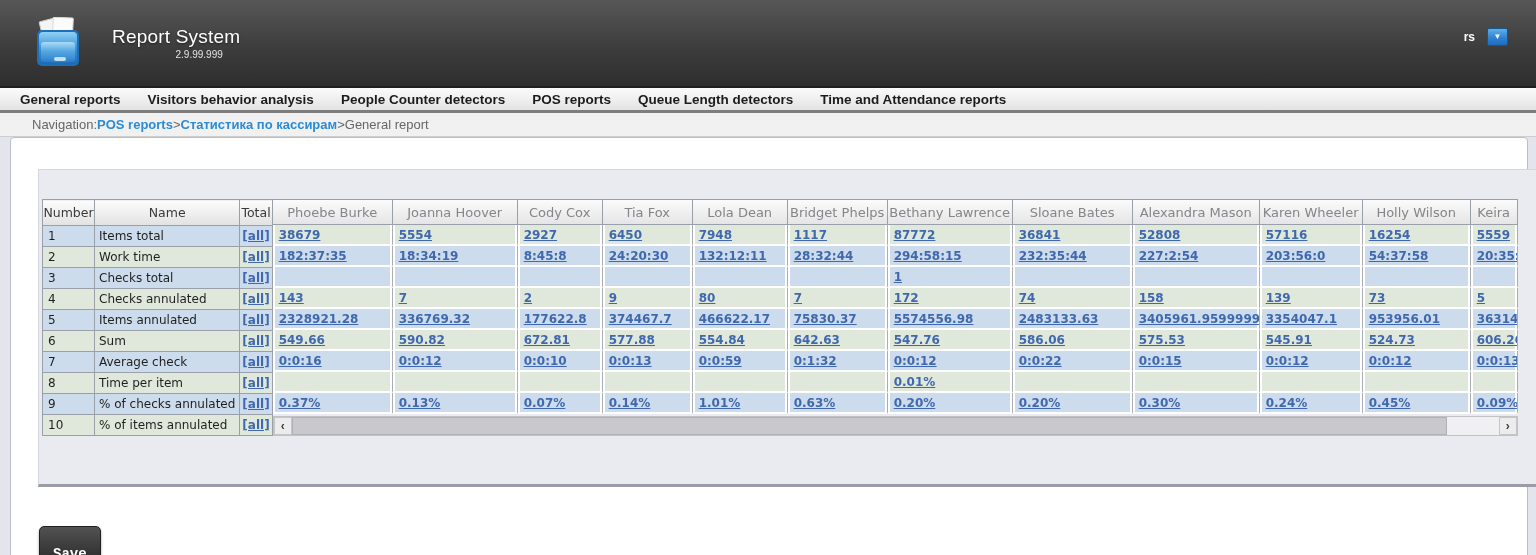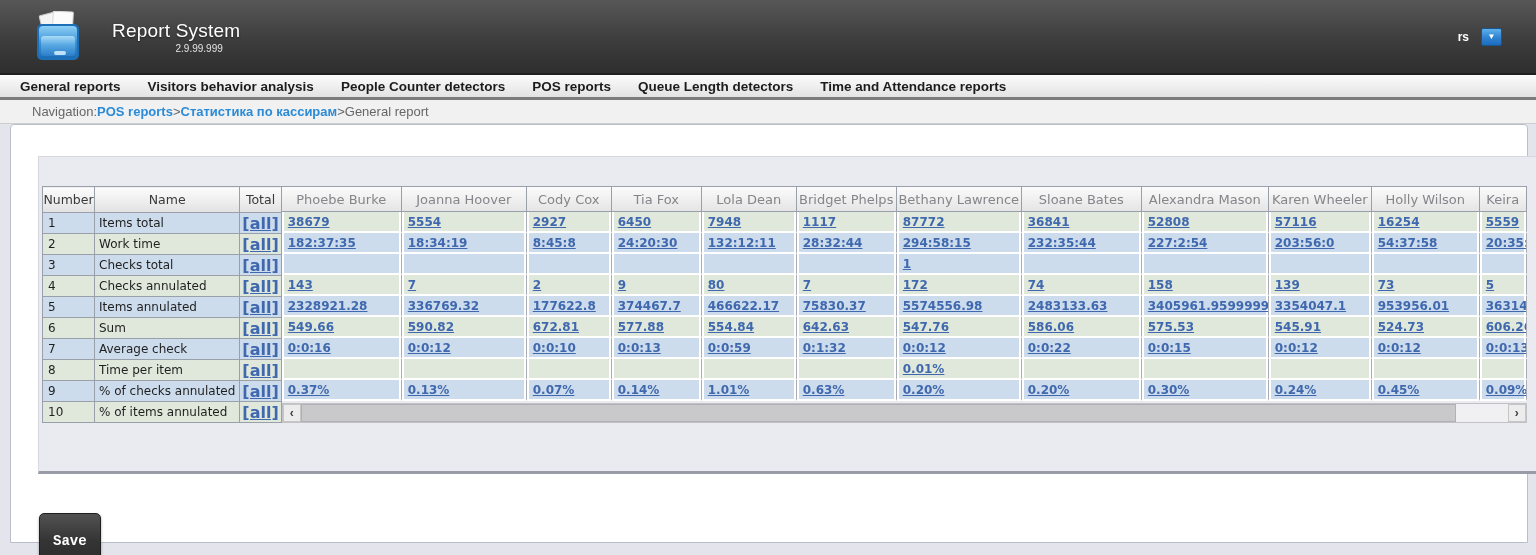--- a/index.html
+++ b/index.html
@@ -1,28 +1,28 @@
 <!DOCTYPE html>
 <html><head>
 <meta charset="utf-8">
 <style>
   * { margin:0; padding:0; box-sizing:border-box; }
   html,body { width:1536px; height:555px; }
   body { background:#e4e4ec; font-family:"Liberation Sans", sans-serif; overflow:hidden; }
 
   
   .app-header {
-    height:75px; background:linear-gradient(180deg,#575757 0%,#3d3d3d 55%,#2e2e2e 100%);
+    height:88px; background:linear-gradient(180deg,#575757 0%,#3d3d3d 55%,#2e2e2e 100%);
     border-bottom:2px solid #1f1f1f; display:flex; align-items:center; position:relative;
   }
   .logo { width:56px; height:52px; margin-left:30px; position:relative; }
   .title-block { margin-left:26px; color:#fff; }
   .app-title { font-size:19px; letter-spacing:.2px; text-shadow:0 1px 2px rgba(0,0,0,.5); }
   .app-version { font-size:10px; color:#e3e3e3; text-align:center; padding-left:46px; margin-top:1px; }
-  .user-area { position:absolute; right:34px; top:28px; display:flex; align-items:center; gap:12px;margin-left:12px; }
+  .user-area { position:absolute; right:28px; top:28px; display:flex; align-items:center; gap:12px;margin-left:12px; }
   .user-label { color:#fff; font-size:12px; font-weight:bold; }
   .user-dropdown {
     width:21px; height:18px; border:1px solid #17568f; border-radius:2px;
     background:linear-gradient(180deg,#5fb0ea 0%,#2e82d2 55%,#1e6dbd 100%);
     color:#fff; font-size:8px; line-height:16px; text-align:center; cursor:pointer;
   }
 
   
   .menu-bar {
     height:25px; background:linear-gradient(180deg,#fbfbfb,#e3e3e3);
@@ -68,21 +68,21 @@
   }
   .data-table td {
     height:21px; border-right:1px solid #a8adb5; border-bottom:2px solid #fff;
     box-shadow:inset 2px 0 0 #fff, inset -2px 0 0 #fff;
     padding:0 4px 0 6px; white-space:nowrap; overflow:hidden;
   }
   .rA { background:#cddcec; }   
   .rB { background:#dfe8db; }   
 
   a.val-link, a.all-link { color:#3f68ae; font-weight:bold; text-decoration:underline; cursor:pointer; }
-  a.all-link { font-size:16px; }
+  a.all-link { font-size:12px; }
 
   
   .h-scrollbar { width:1245px; height:20px; margin-top:2px; display:flex; border:1px solid #c2c2c6; background:#ededf0; }
   .sb-btn {
     width:18px; background:#ececec; border:1px solid #c6c6c6; color:#3a3a3a;
     font-size:12px; font-weight:bold; text-align:center; line-height:17px; cursor:pointer; flex:none;
   }
   .sb-thumb { width:1155px; background:#c9c9cc; border:1px solid #b0b0b6; flex:none; cursor:pointer; }
   .sb-track { flex:1; background:#f0f0f2; }
 

